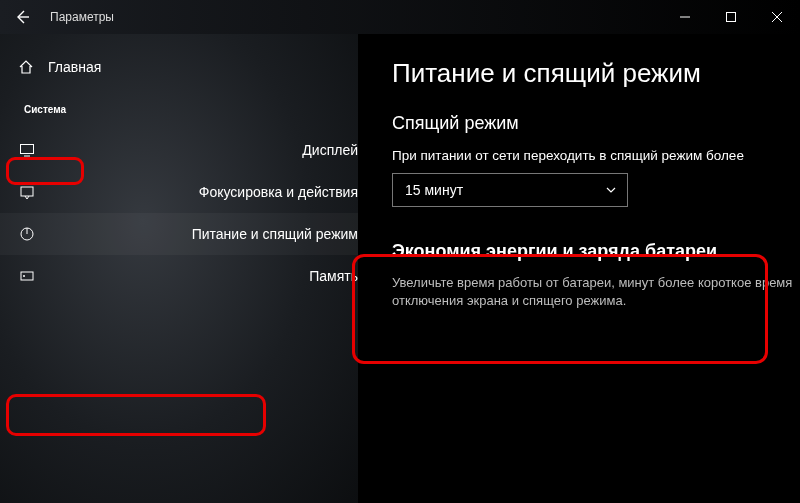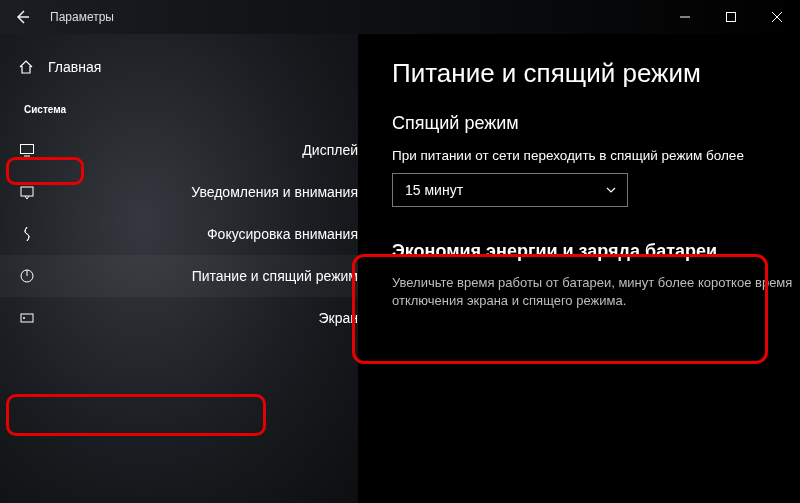--- a/index.html
+++ b/index.html
@@ -202,47 +202,39 @@
             </span>
           <span>Дисплей</span>
         </li>
         <li>
           <span class="icon">
               <svg width="16" height="16" viewBox="0 0 16 16">
                 <rect x="2" y="3" width="12" height="9" stroke="#fff" fill="none"></rect>
                 <path d="M6 12 L8 15 L10 12" stroke="#fff" fill="none"></path>
               </svg>
             </span>
-          <span>Уведомления и внимания</span>
-        </li>
-        <li>
-          <span class="icon">
-              <svg width="16" height="16" viewBox="0 0 16 16">
-                <path d="M8 1 Q4 6 8 8 Q12 10 8 15 Q12 10 8 8 Q4 6 8 1" stroke="#fff" fill="none"></path>
-              </svg>
-            </span>
-          <span>Фокусировка внимания</span>
+          <span>Фокусировка и действия</span>
         </li>
         <li class="selected">
           <span class="icon">
               <svg width="16" height="16" viewBox="0 0 16 16">
                 <circle cx="8" cy="8" r="6" stroke="#fff" fill="none"></circle>
                 <path d="M8 2 V8" stroke="#fff"></path>
               </svg>
             </span>
           <span>Питание и спящий режим</span>
         </li>
         <li>
           <span class="icon">
               <svg width="16" height="16" viewBox="0 0 16 16">
                 <rect x="2" y="4" width="12" height="8" stroke="#fff" fill="none"></rect>
                 <circle cx="5" cy="8" r="1" fill="#fff"></circle>
               </svg>
             </span>
-          <span>Экран</span>
+          <span>Память</span>
         </li>
       </ul>
     </div>
 
     <div class="main">
       <h1 class="page-title">Питание и спящий режим</h1>
 
 
       <div class="section">
         <h2 class="section-title">Спящий режим</h2>

